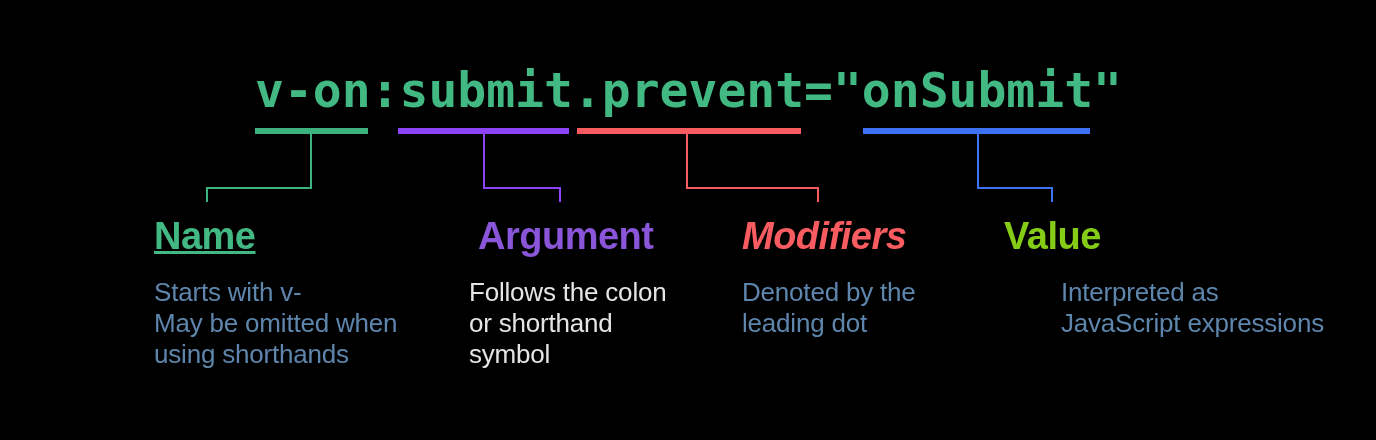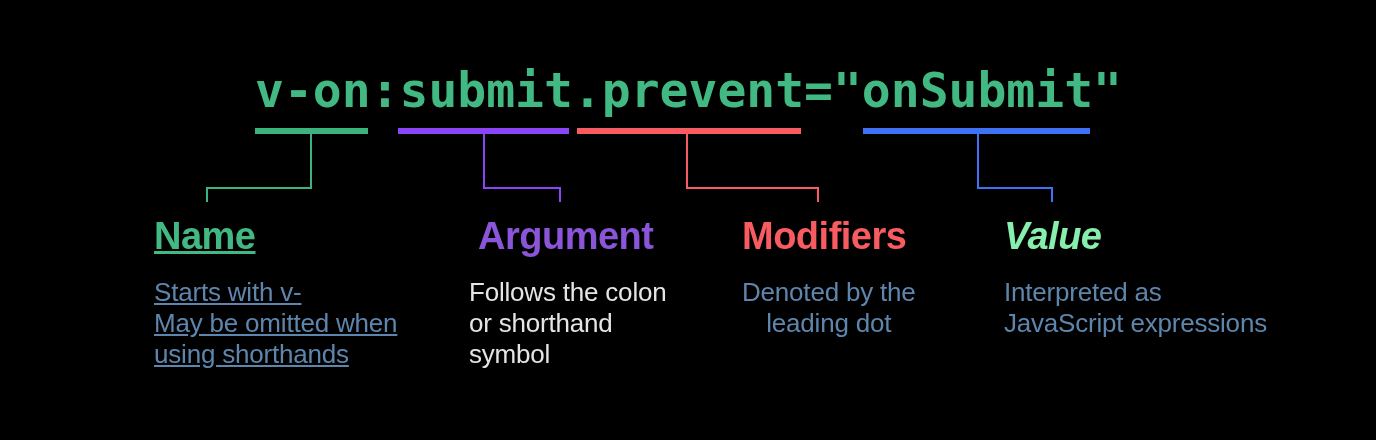--- a/index.html
+++ b/index.html
@@ -65,42 +65,42 @@
     line-height: 31px;
     letter-spacing: -0.2px;
     white-space: pre-line;
   }
   
   .seg-name .bar      { left: 255px; width: 113px; }
   .seg-name .stem     { left: 310px; }
   .seg-name .elbow    { left: 206px; width: 106px; }
   .seg-name .tick     { left: 206px; }
   .seg-name .heading  { left: 154px; }
-  .seg-name .desc     { left: 154px; text-decoration: underline; }
+  .seg-name .desc     { left: 154px; }
 
   .seg-argument .bar      { left: 398px; width: 171px; }
   .seg-argument .stem     { left: 483px; }
   .seg-argument .elbow    { left: 483px; width: 78px; }
   .seg-argument .tick     { left: 559px; }
   .seg-argument .heading  { left: 469px; margin-left: 9px; }
   .seg-argument .desc     { left: 469px; }
 
   .seg-modifiers .bar      { left: 577px; width: 224px; }
   .seg-modifiers .stem     { left: 686px; }
   .seg-modifiers .elbow    { left: 686px; width: 133px; }
   .seg-modifiers .tick     { left: 817px; }
-  .seg-modifiers .heading  { left: 742px; }
+  .seg-modifiers .heading  { left: 742px; font-style: italic; }
   .seg-modifiers .desc     { left: 742px; }
 
   .seg-value .bar      { left: 863px; width: 227px; }
   .seg-value .stem     { left: 977px; }
   .seg-value .elbow    { left: 977px; width: 76px; }
   .seg-value .tick     { left: 1051px; }
   .seg-value .heading  { left: 1004px; }
-  .seg-value .desc     { left: 1004px; }
+  .seg-value .desc     { left: 1061px; }
 </style>
 </head>
 <body>
 
 <div class="canvas" style="background-color: rgb(0, 0, 0);">
 
   <div class="code-line" style="color: rgb(66, 184, 131);">v-on:submit.prevent="onSubmit"</div>
 
   <div class="seg seg-name">
     <div class="bar" style="background-color: rgb(60, 178, 126);"></div>
@@ -123,27 +123,27 @@
 or shorthand
 symbol</div>
   </div>
 
   <div class="seg seg-modifiers">
     <div class="bar" style="background-color: rgb(249, 92, 96);"></div>
     <div class="stem" style="background-color: rgb(249, 92, 96);"></div>
     <div class="elbow" style="background-color: rgb(249, 92, 96);"></div>
     <div class="tick" style="background-color: rgb(249, 92, 96);"></div>
     <div class="heading" style="color: rgb(249, 92, 96);">Modifiers</div>
-    <div class="desc" style="color: rgb(94, 134, 173); text-align: center;">Denoted by the
+    <div class="desc" style="color: rgb(94, 134, 173);">Denoted by the
 leading dot</div>
   </div>
 
   <div class="seg seg-value">
     <div class="bar" style="background-color: rgb(61, 114, 245);"></div>
     <div class="stem" style="background-color: rgb(61, 114, 245);"></div>
     <div class="elbow" style="background-color: rgb(61, 114, 245);"></div>
     <div class="tick" style="background-color: rgb(61, 114, 245);"></div>
-    <div class="heading" style="color: #86efac; font-style: italic;">Value</div>
+    <div class="heading" style="color: #84cc16;">Value</div>
     <div class="desc" style="color: rgb(94, 134, 173);">Interpreted as
 JavaScript expressions</div>
   </div>
 
 </div>
 
 </body></html>

